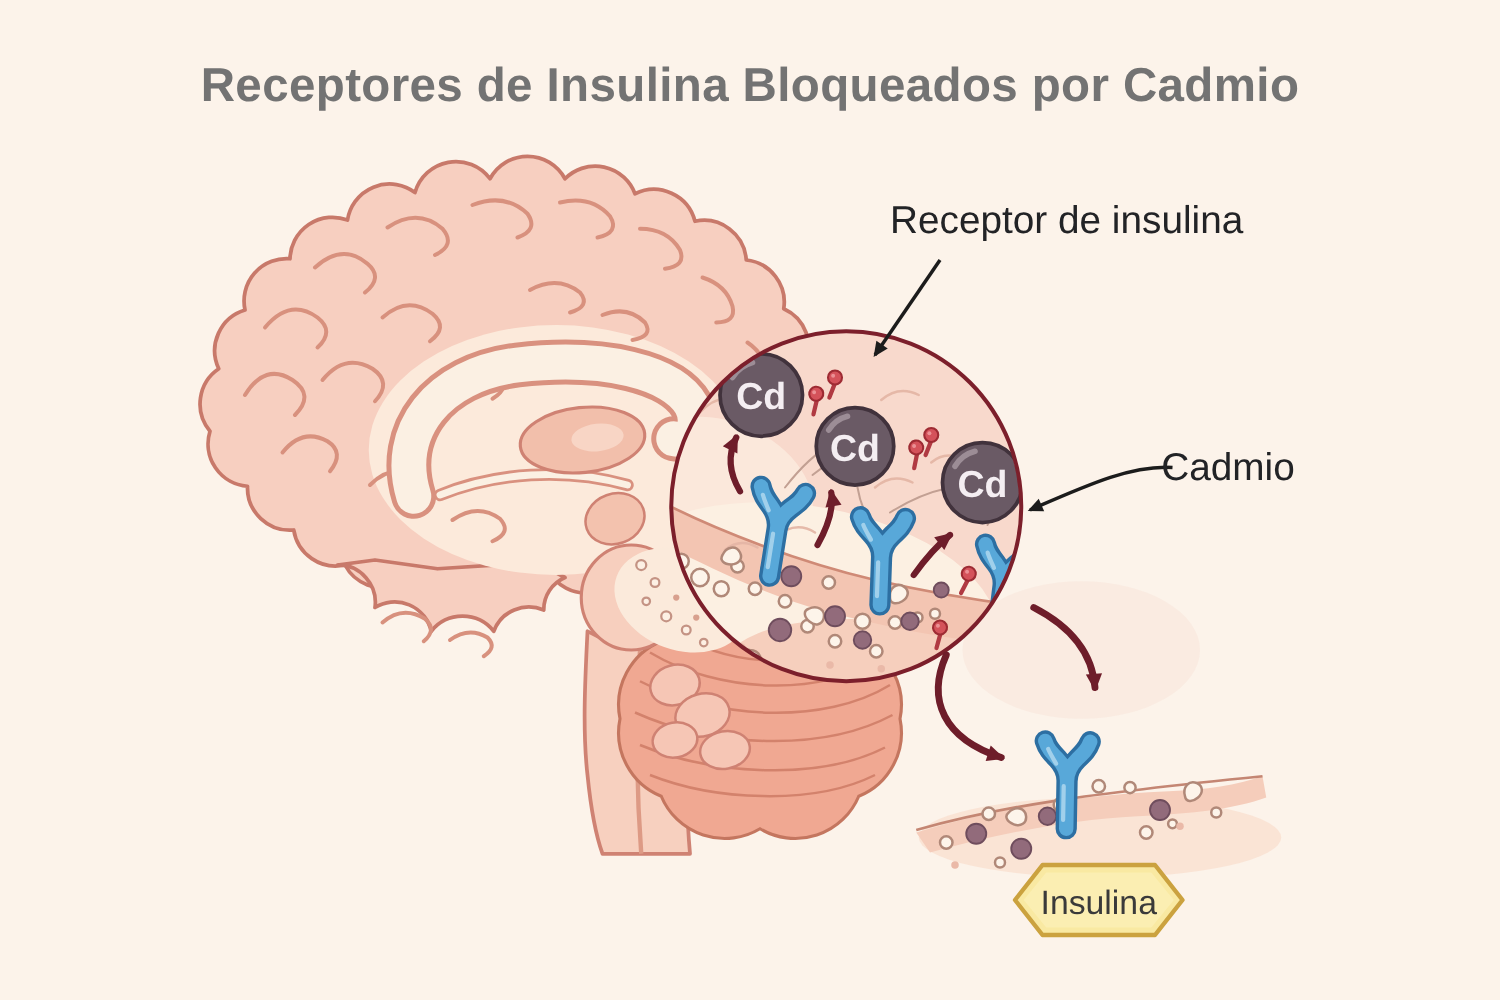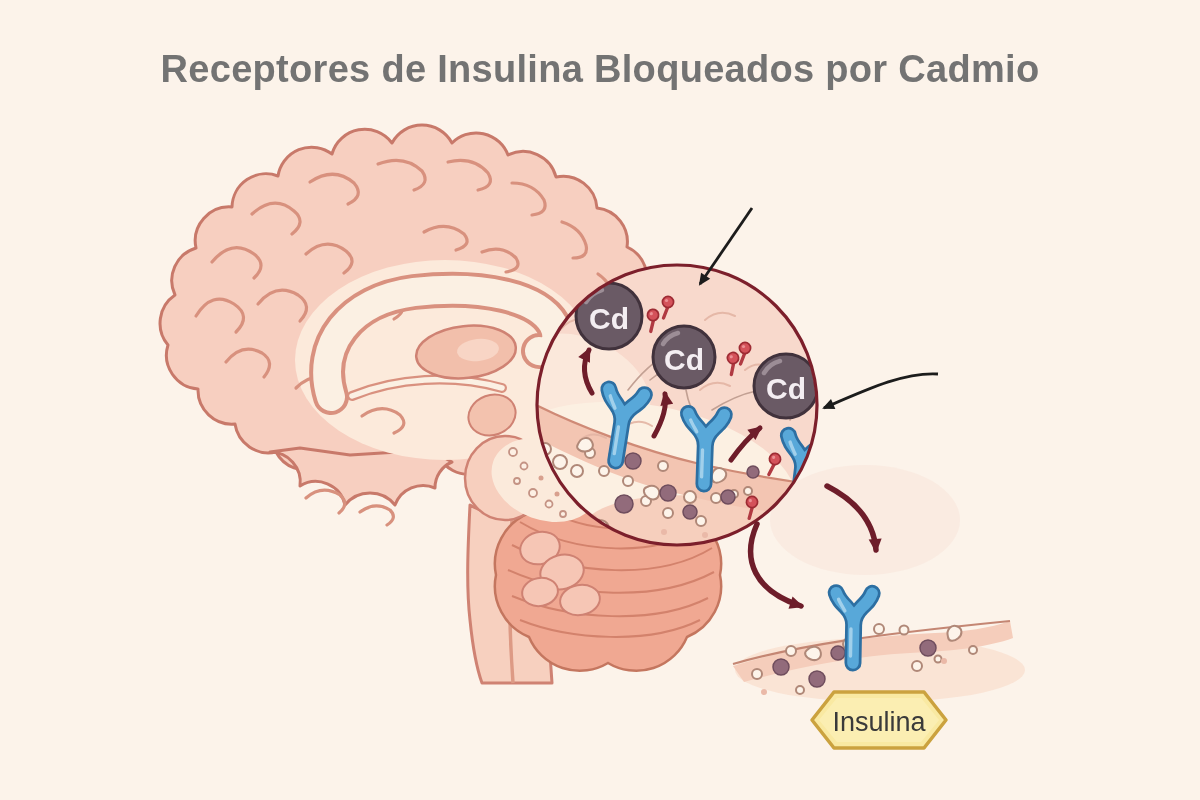--- a/index.html
+++ b/index.html
@@ -275,14 +275,16 @@
     <text x="879" y="722" text-anchor="middle" dominant-baseline="central" font-size="27" fill="#3a3a3a">Insulina</text>
   </g>
 
   <g fill="none" stroke="#1c1c1c" stroke-width="2.8">
     <path d="M752,208 L700,284" marker-end="url(#mBlack)"></path>
     <path d="M938,374 C905,372 870,388 824,408" marker-end="url(#mBlack)"></path>
   </g>
 </svg>
 
 <div class="title">Receptores de Insulina Bloqueados por Cadmio</div>
+<div class="ann ann-receptor">Receptor de insulina</div>
+<div class="ann ann-cadmio">Cadmio</div>
 
 </div>
 
 </body></html>

